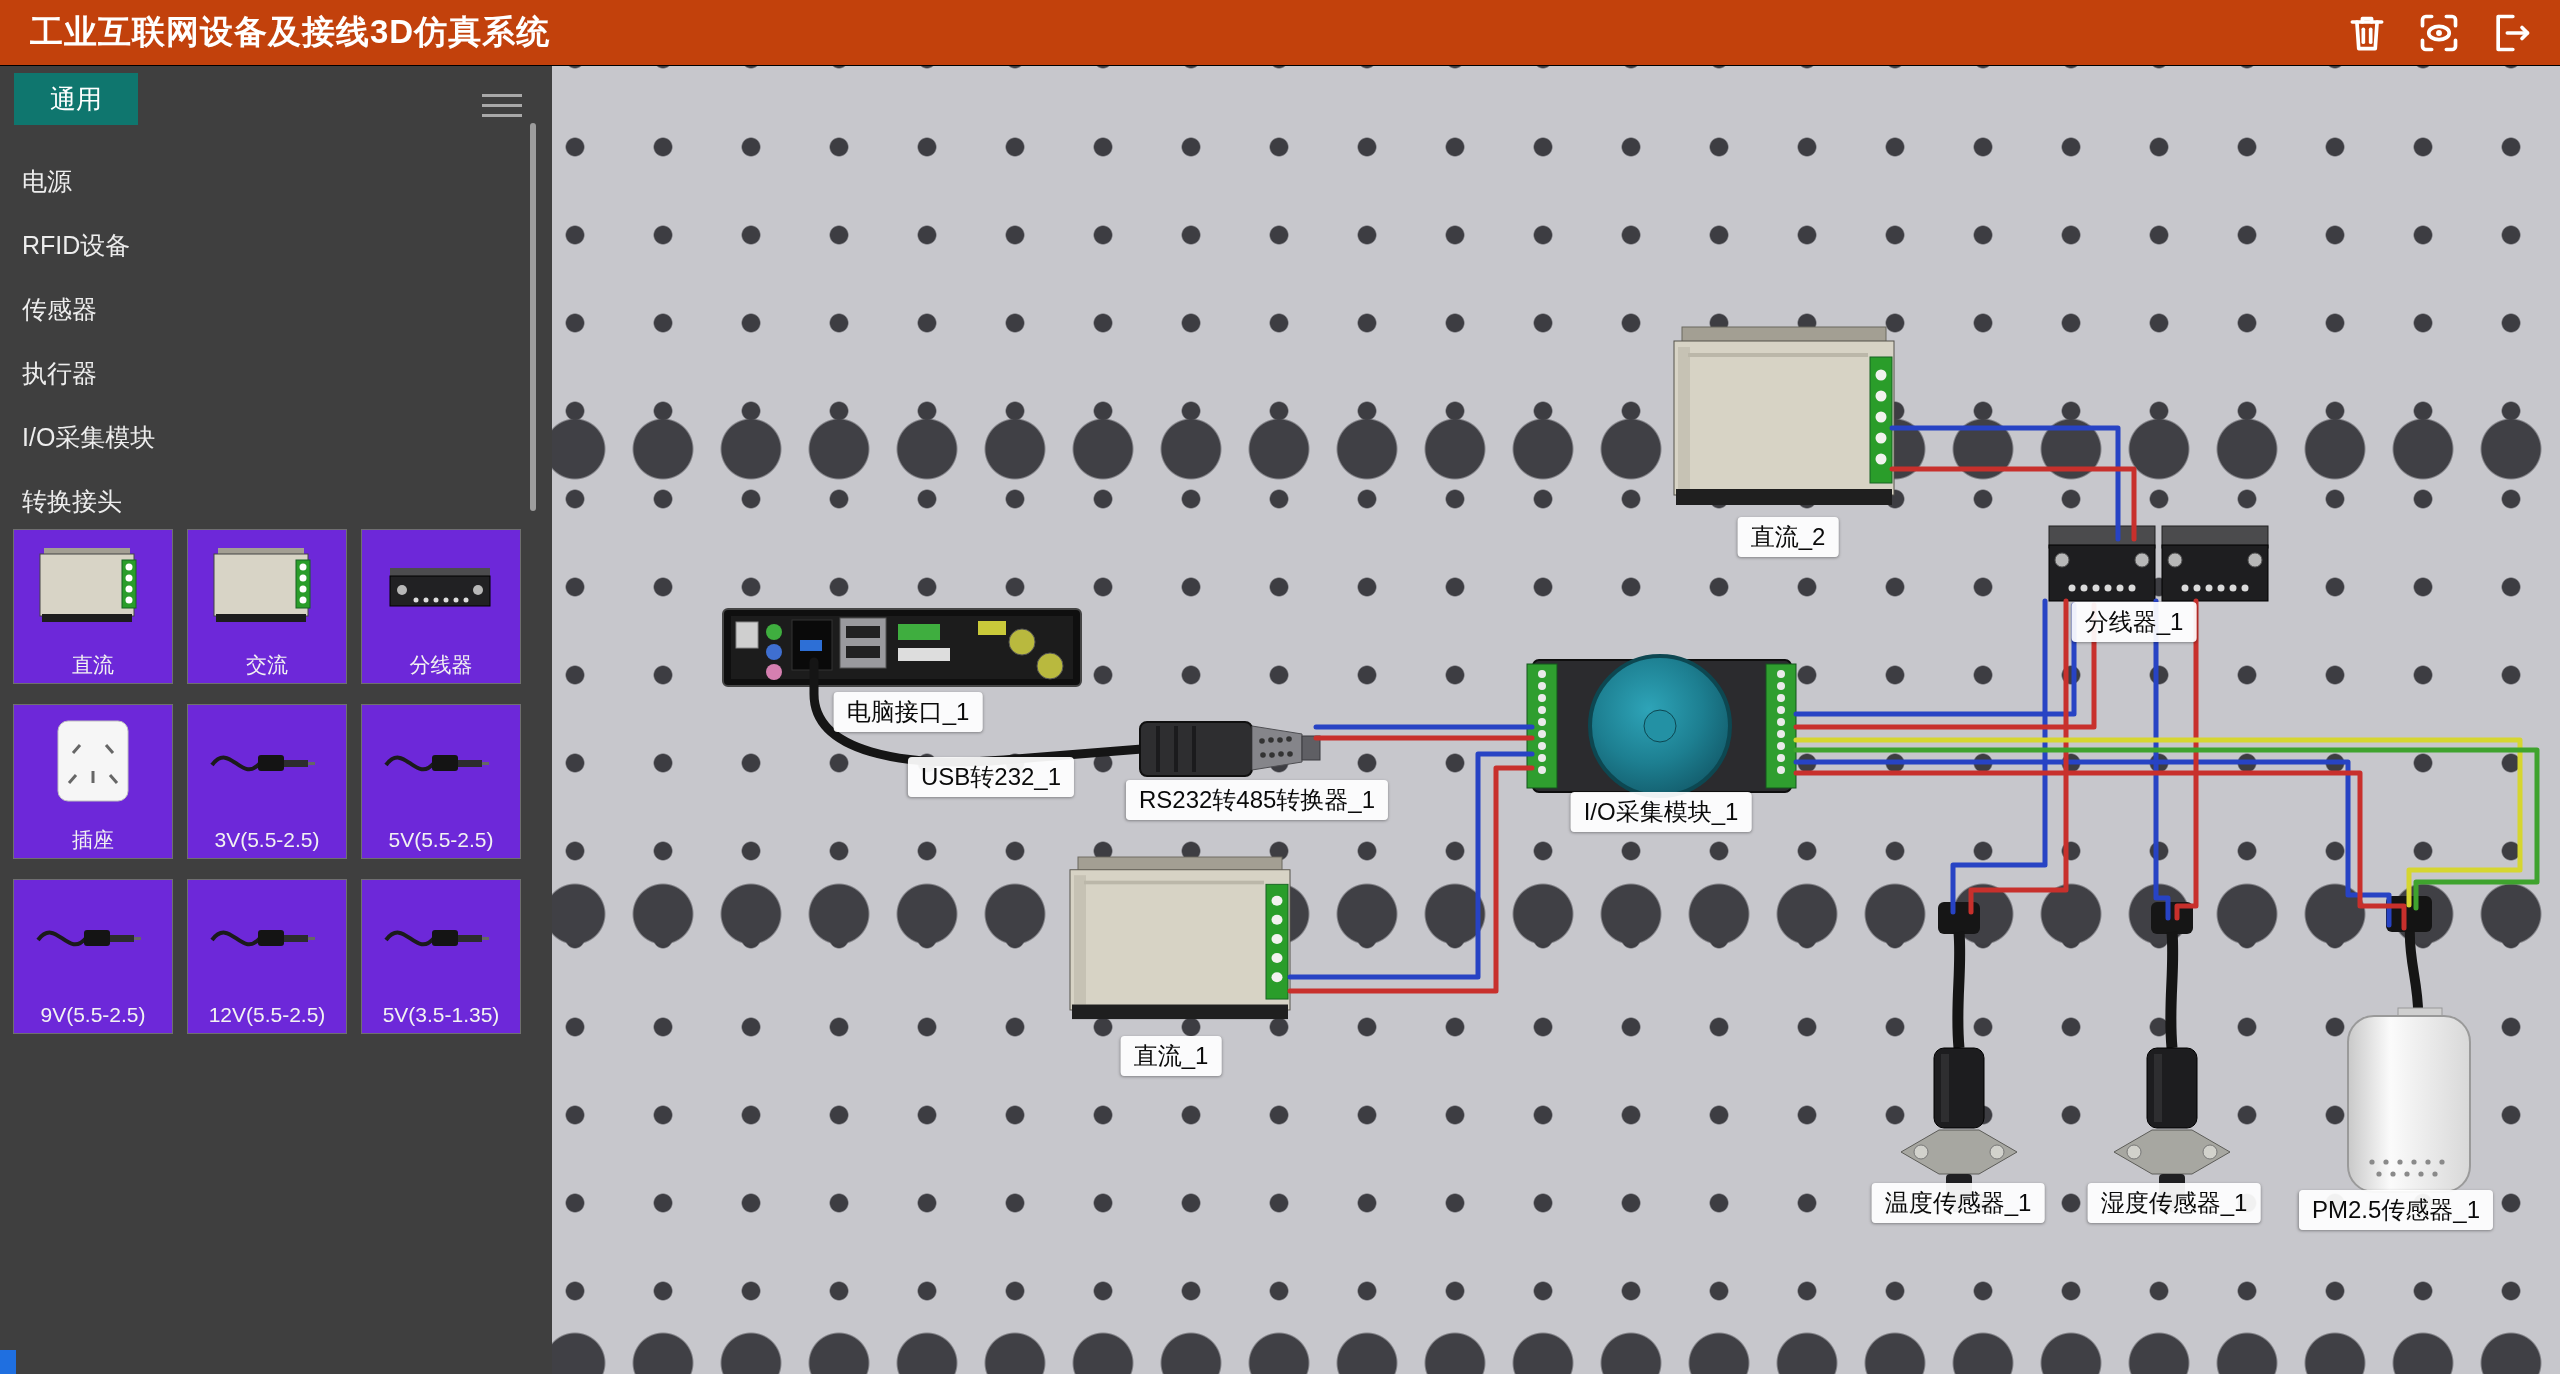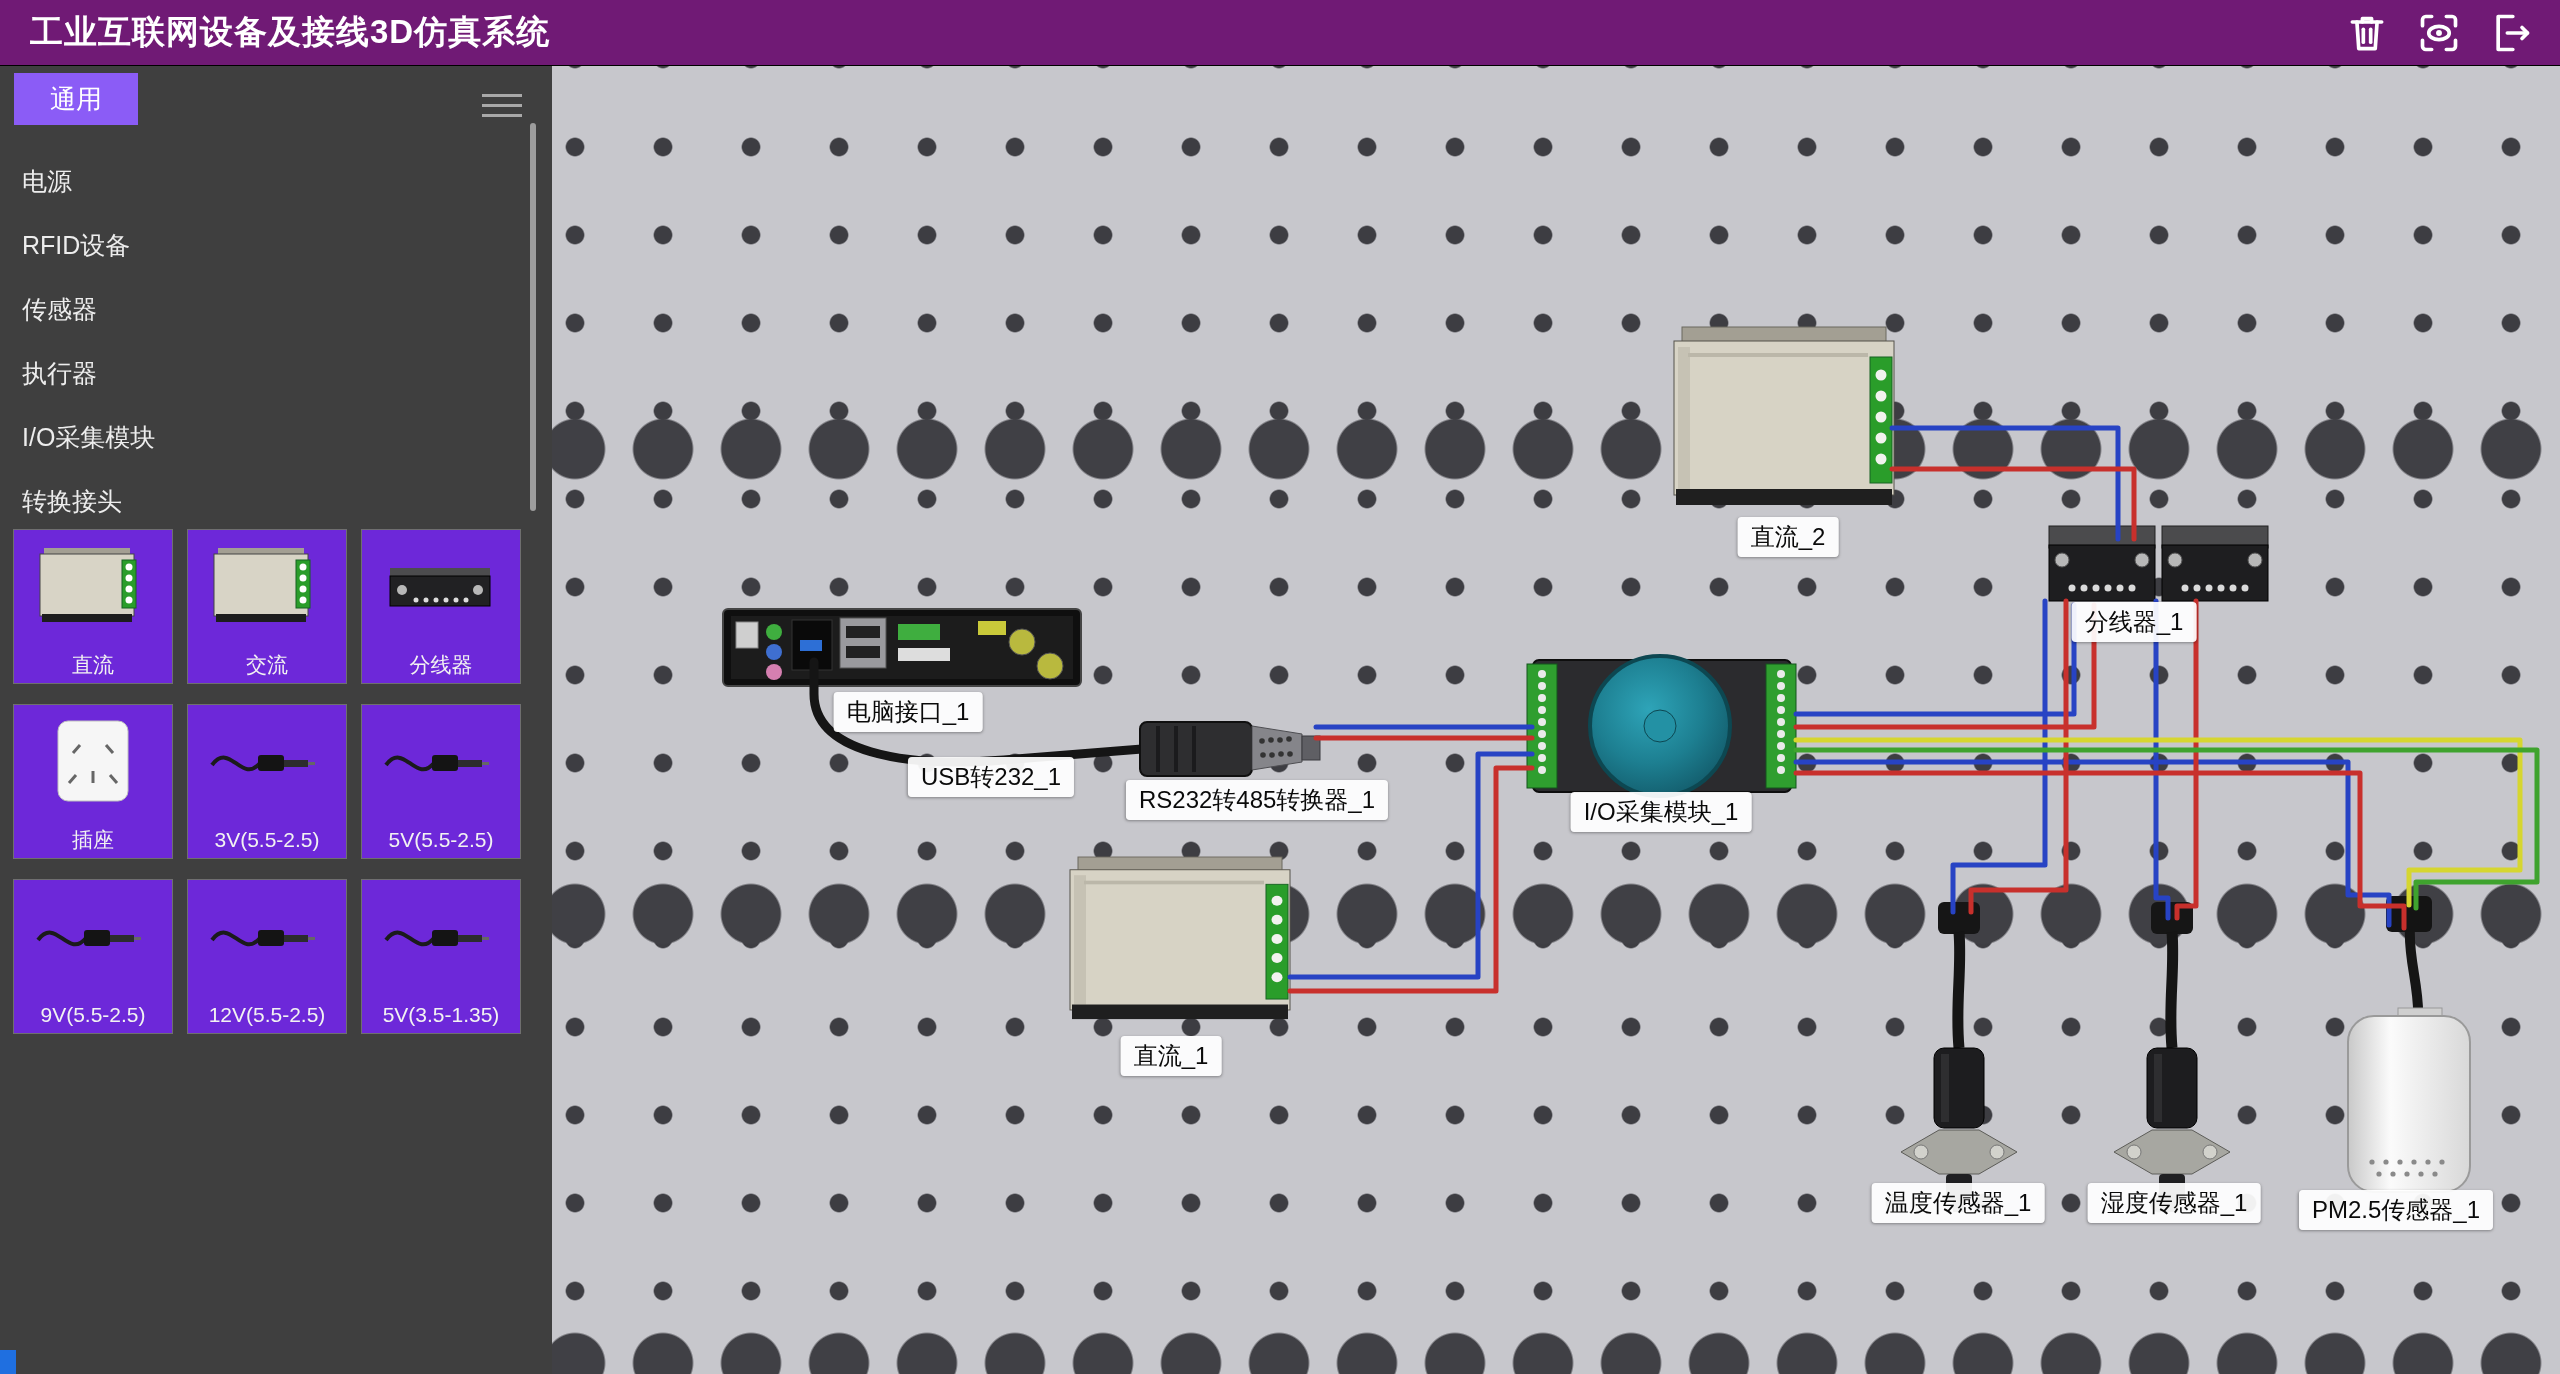--- a/index.html
+++ b/index.html
@@ -1,30 +1,30 @@
 <!DOCTYPE html>
 <html><head>
 <meta charset="utf-8">
 <style>
   html,body{margin:0;padding:0;}
   body{
     width:2560px;height:1374px;position:relative;overflow:hidden;
     font-family:"Liberation Sans","DejaVu Sans",sans-serif;background:#3e3e3e;
   }
   
-  .header{position:absolute;left:0;top:0;width:2560px;height:65px;background:#701a75;
+  .header{position:absolute;left:0;top:0;width:2560px;height:65px;background:#c2410c;
     display:flex;align-items:center;z-index:30;border-bottom:1px solid #000;}
   .title{color:#ffffff;font-size:33px;font-weight:bold;margin-left:30px;letter-spacing:1px;}
   .header-actions{margin-left:auto;margin-right:20px;display:flex;gap:14px;}
   .icon-btn{width:58px;height:56px;display:flex;align-items:center;justify-content:center;
     background:transparent;border:none;cursor:pointer;padding:0;}
   .icon-btn svg{stroke:#ffffff;fill:none;stroke-width:2;stroke-linecap:round;stroke-linejoin:round;}
   
   .sidebar{position:absolute;left:0;top:65px;width:552px;bottom:0;background:#3f3f3f;z-index:25;}
-  .tab{position:absolute;left:14px;top:8px;width:124px;height:52px;background:#8b5cf6;
+  .tab{position:absolute;left:14px;top:8px;width:124px;height:52px;background:#0f766e;
     color:#ffffff;font-size:26px;display:flex;align-items:center;justify-content:center;cursor:pointer;}
   .hamburger{position:absolute;right:30px;top:22px;width:40px;cursor:pointer;}
   .hamburger span{display:block;height:3px;background:#a8a8a8;margin:7px 0;}
   .cat-list{position:absolute;left:0;top:84px;width:520px;list-style:none;margin:0;padding:0;}
   .cat-item{height:64px;display:flex;align-items:center;padding-left:22px;color:#ededed;
     font-size:25px;cursor:pointer;}
   .scrollbar{position:absolute;left:530px;top:58px;width:6px;height:388px;background:#9d9d9d;border-radius:3px;}
   .tile-grid{position:absolute;left:13px;top:464px;display:grid;
     grid-template-columns:repeat(3,160px);grid-auto-rows:155px;gap:20px 14px;}
   .tile{background:#6d28d9;border:1px solid #6f6f6f;display:flex;flex-direction:column;

